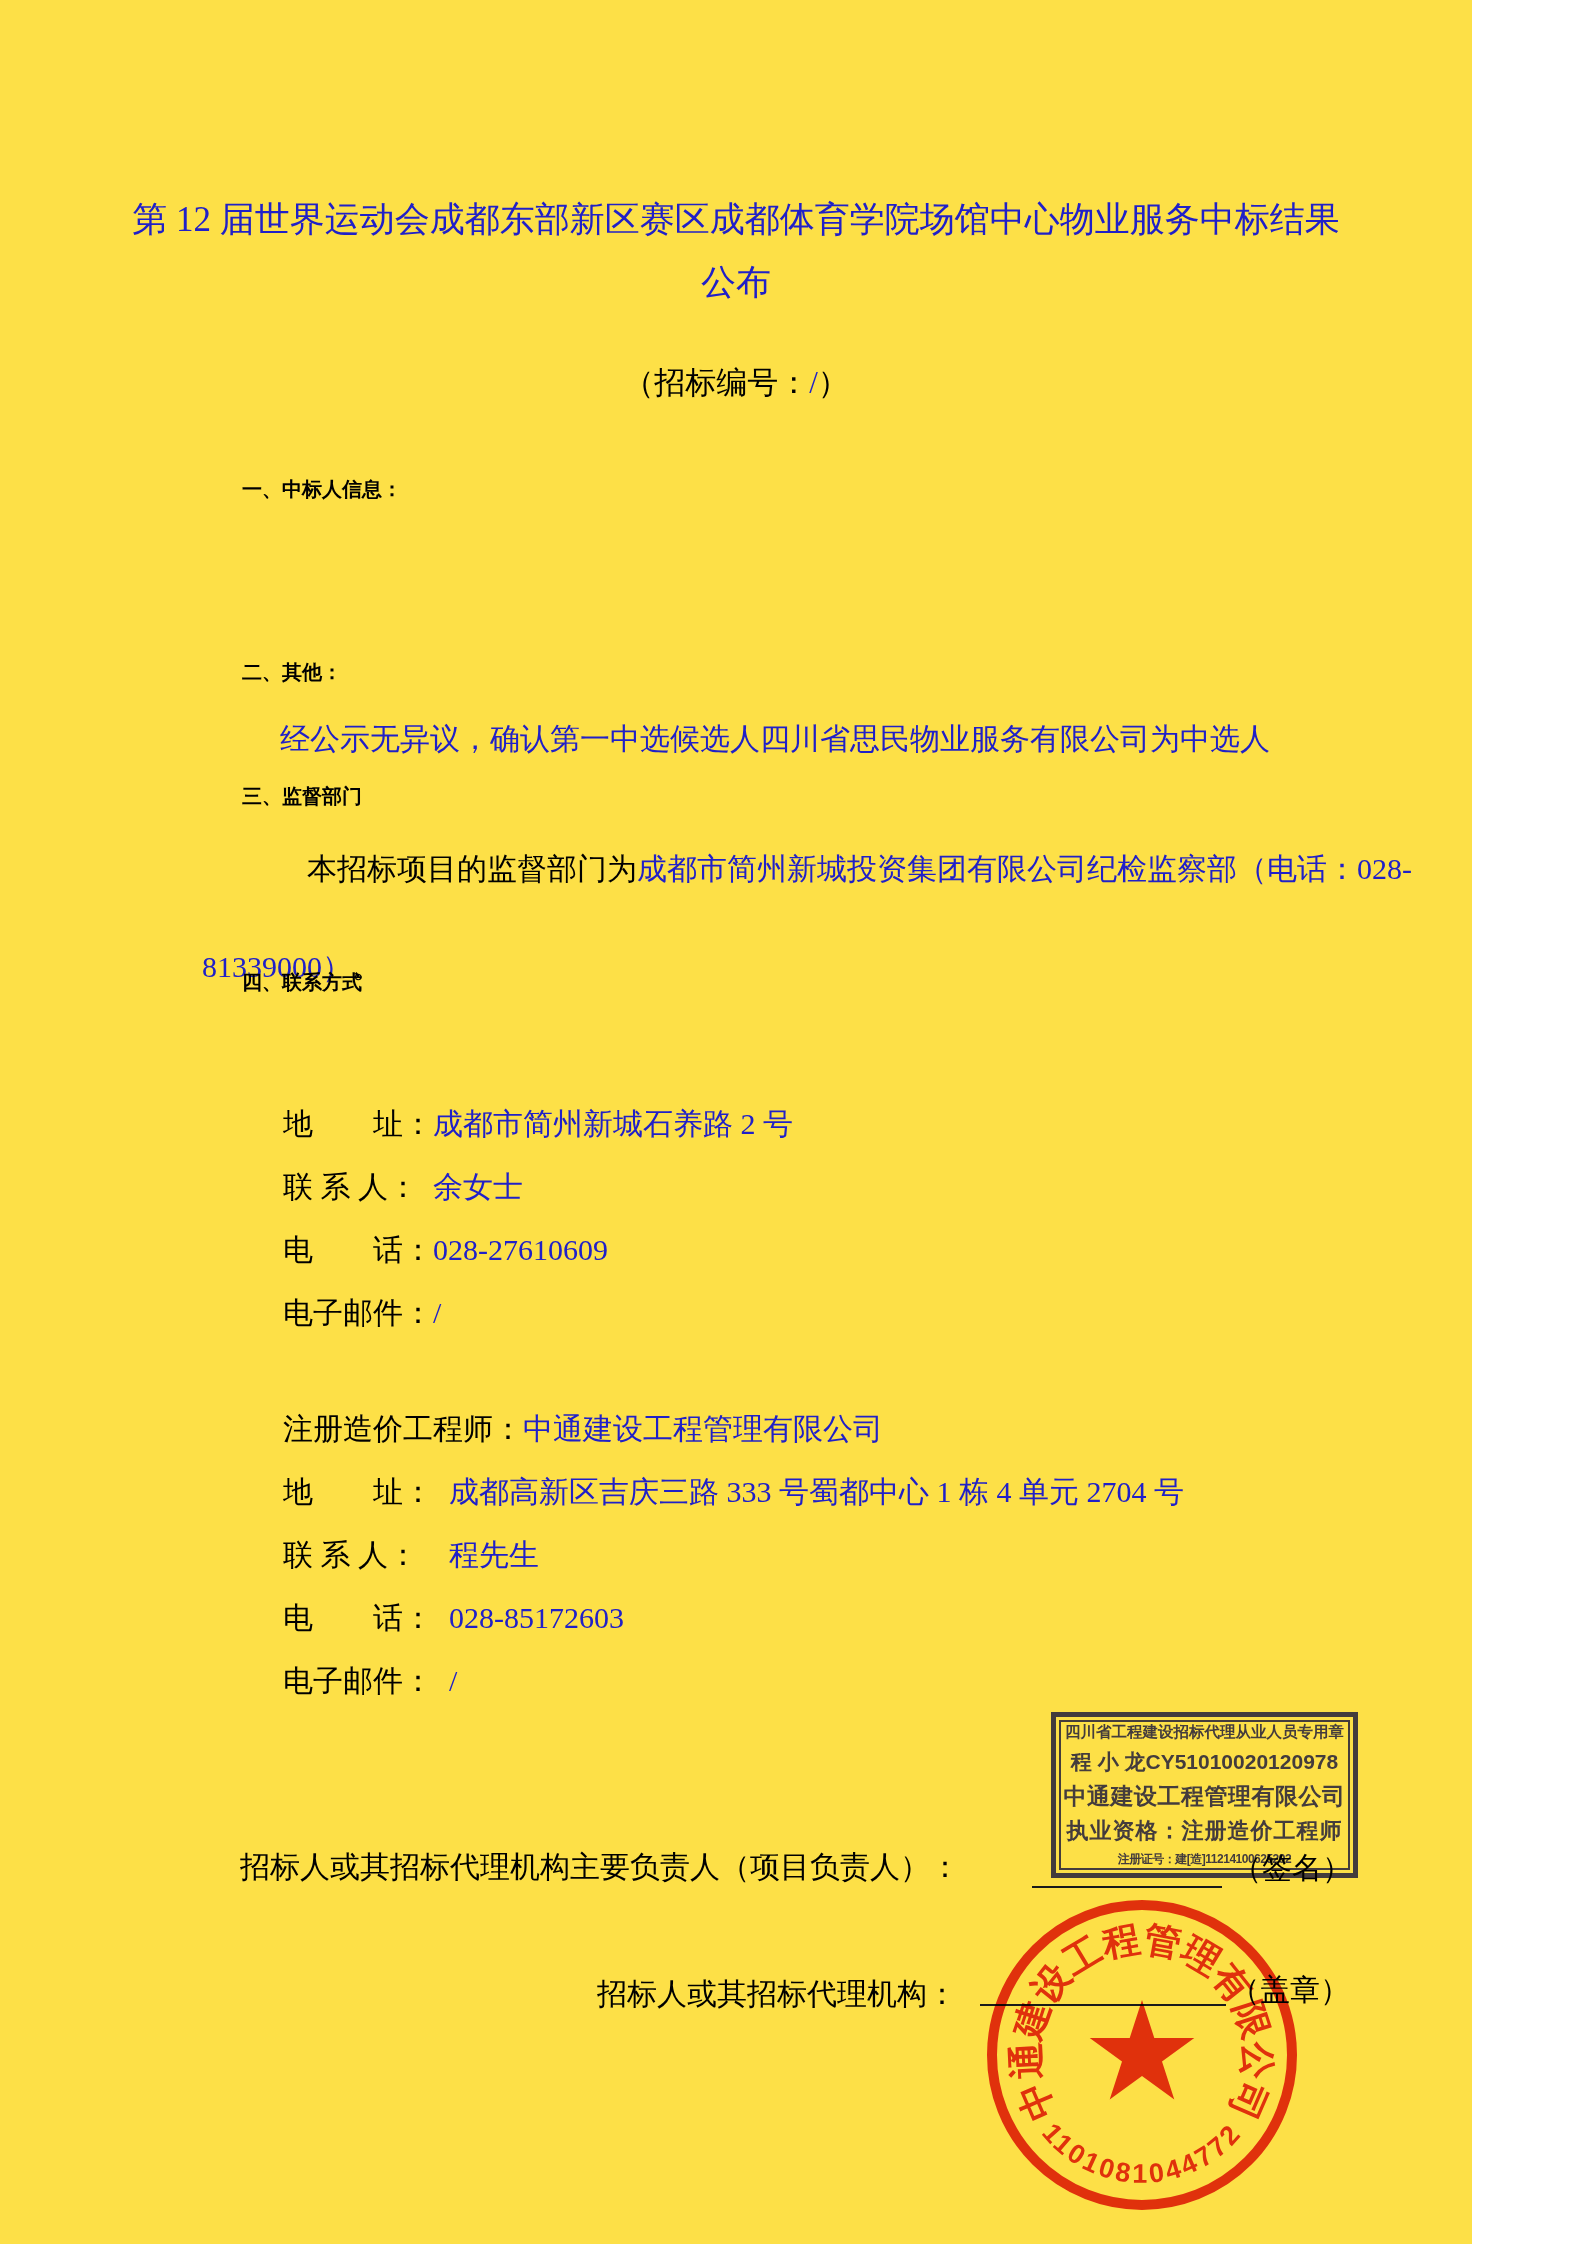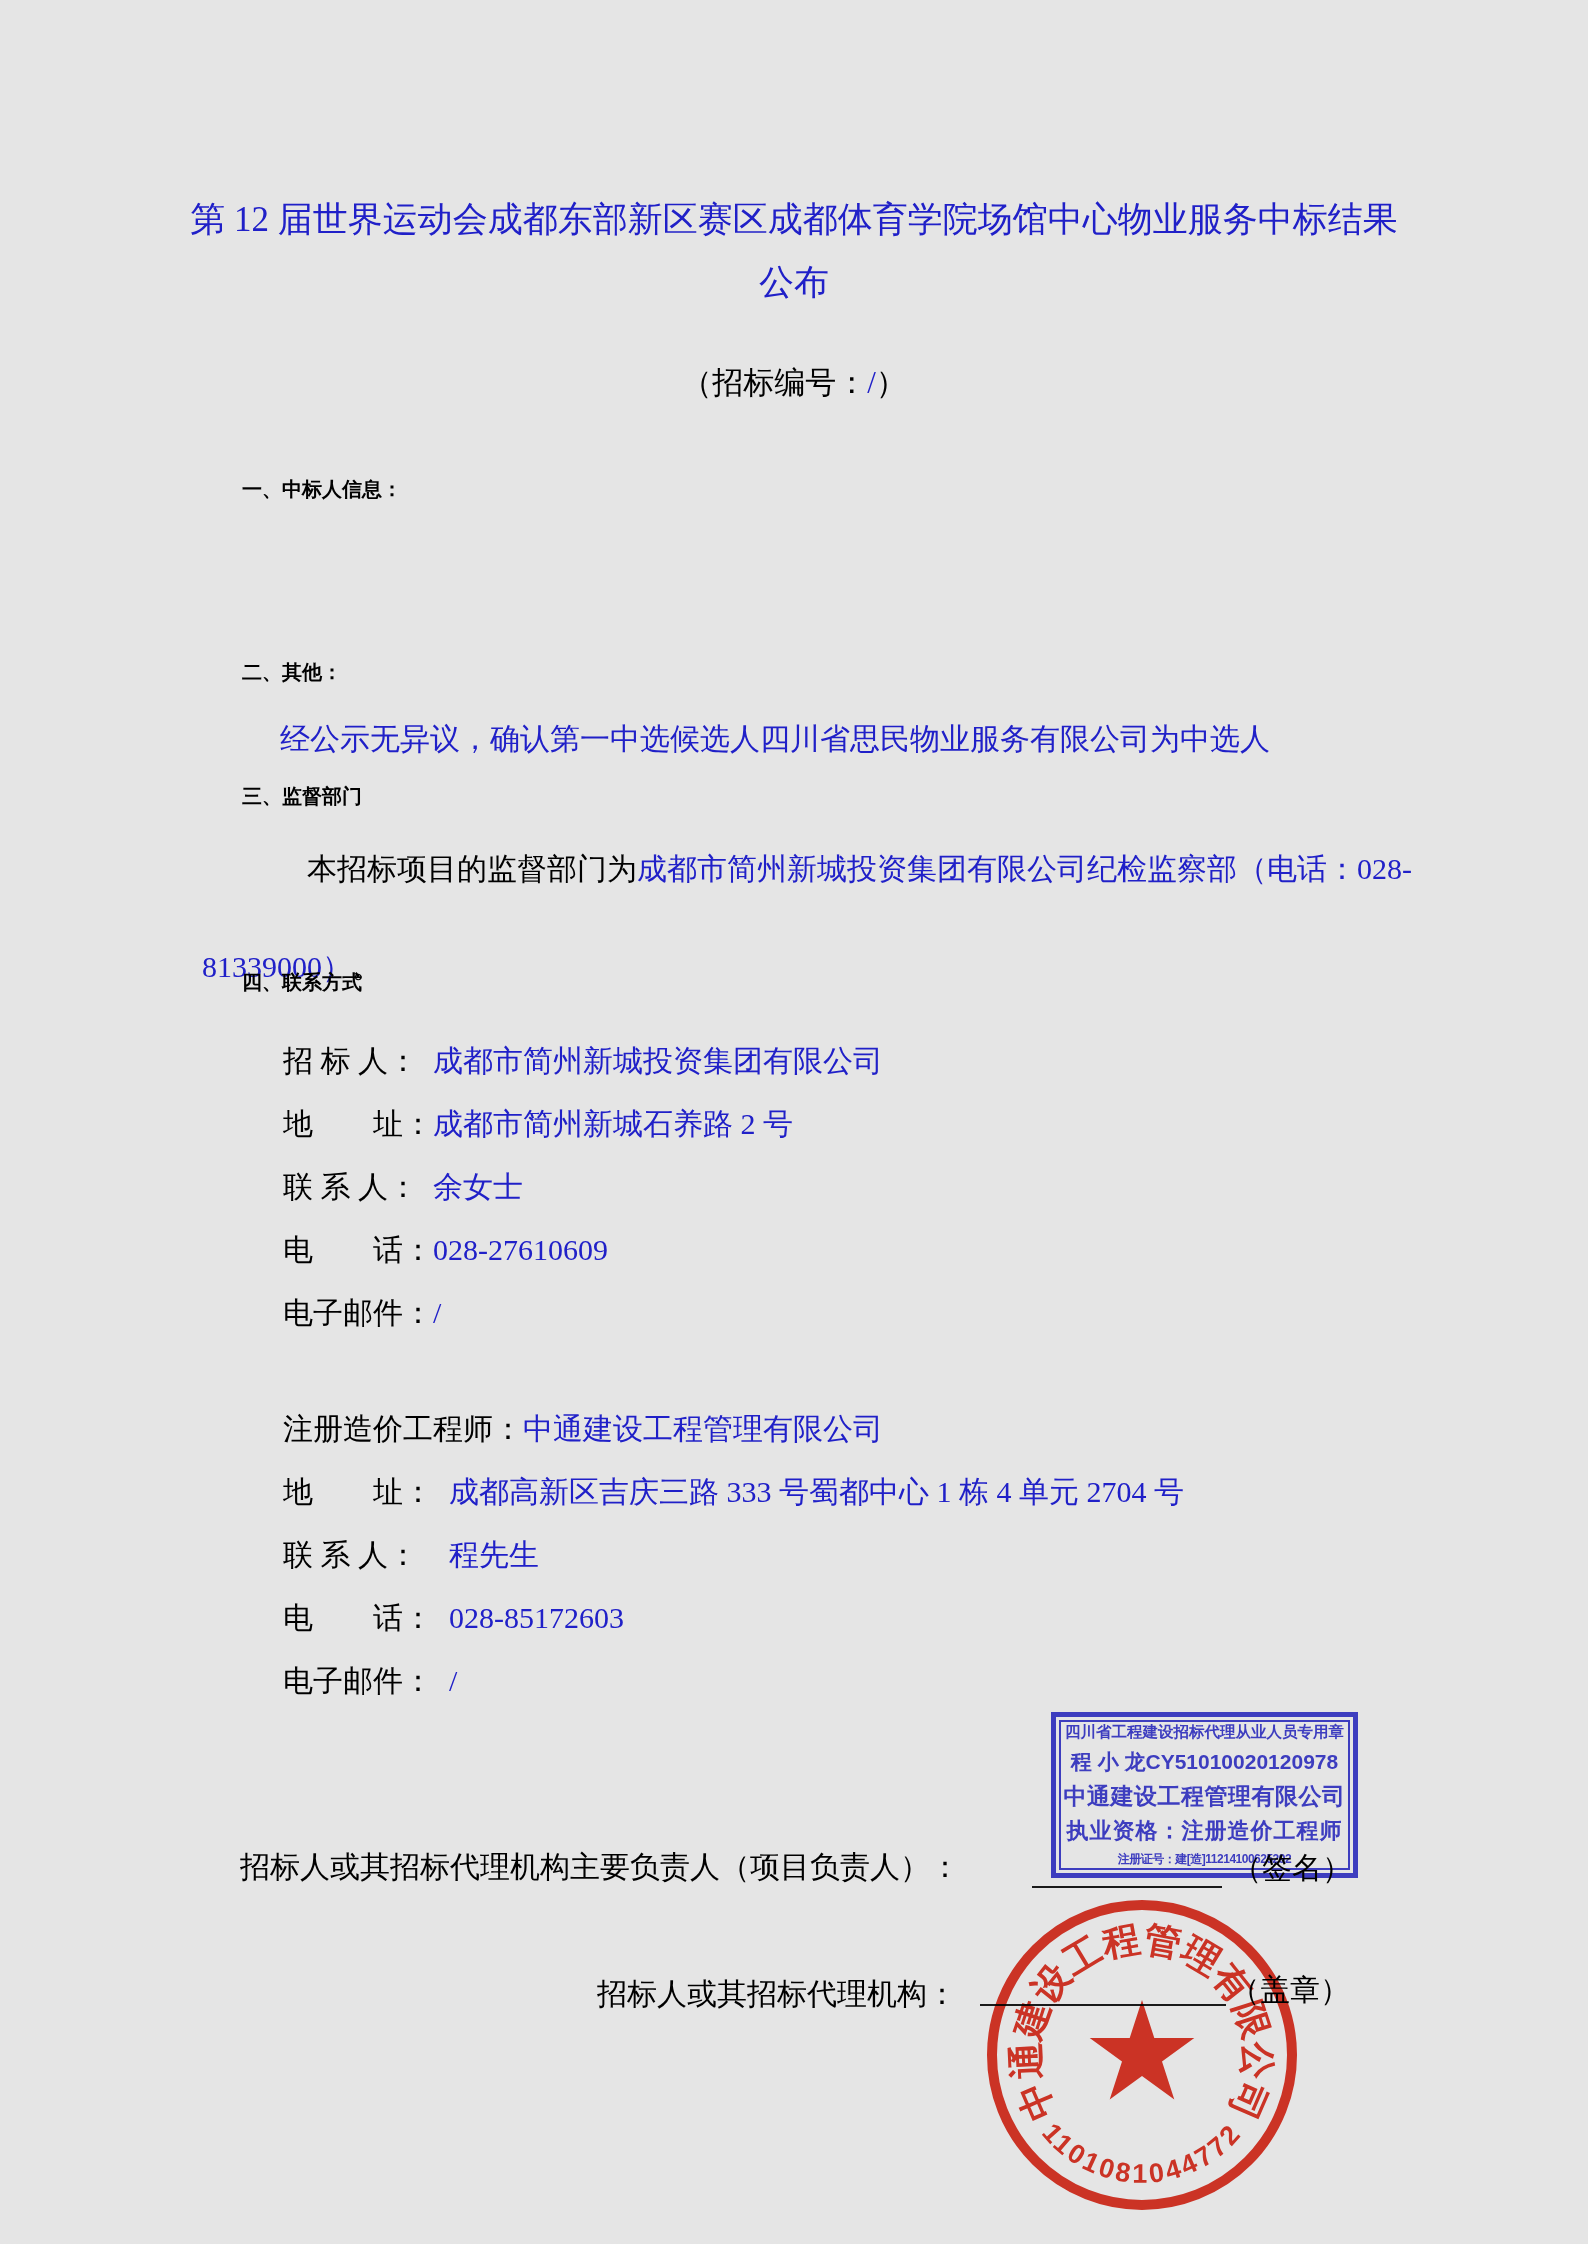--- a/index.html
+++ b/index.html
@@ -3,22 +3,22 @@
 <meta charset="utf-8">
 <style>
   :root{
     --text-blue:#2020c8;
     --stamp-blue:#3c3cd4;
     --stamp-red:#e02818;
   }
   html,body{margin:0;padding:0;background:#ffffff;}
   .page{
     position:relative;
-    width:1588px;height:2244px;
-    background:#e5e5e5;
+    width:1472px;height:2244px;
+    background:#fde047;
     font-family:"Liberation Serif","DejaVu Serif",serif;
     color:#000;
     overflow:hidden;
   }
   .abs{position:absolute;white-space:nowrap;line-height:1.25;}
   .center{left:0;width:100%;text-align:center;}
   .blue{color:var(--text-blue);}
   .t35{font-size:35px;}
   .t31{font-size:31px;margin-top:44px;}
   .t30{font-size:30px;}
@@ -83,23 +83,20 @@
   <div class="abs heading" style="left:242px;top:784px;">三、监督部门</div>
   <div class="abs t30" style="left:307px;top:850px;">
     <span>本招标项目的监督部门为</span><span class="blue">成都市简州新城投资集团有限公司纪检监察部（电话：028-</span>
   </div>
   <div class="abs t30" style="left:202px;top:948px;">
     <span class="blue">81339000）</span><span>。</span>
   </div>
 
   <div class="abs heading" style="left:242px;top:970px;">四、联系方式</div>
 
-  <div class="abs t30 contact-row" style="left:283px;top:1042px;">
-    <span class="row-label">招 标 人：</span><span class="value">成都市简州新城投资集团有限公司</span>
-  </div>
   <div class="abs t30 contact-row" style="left:283px;top:1105px;">
     <span class="row-label">地　　址：</span><span class="value">成都市简州新城石养路 2 号</span>
   </div>
   <div class="abs t30 contact-row" style="left:283px;top:1168px;">
     <span class="row-label">联 系 人：</span><span class="value">余女士</span>
   </div>
   <div class="abs t30 contact-row" style="left:283px;top:1231px;">
     <span class="row-label">电　　话：</span><span class="value">028-27610609</span>
   </div>
   <div class="abs t30 contact-row" style="left:283px;top:1294px;">

